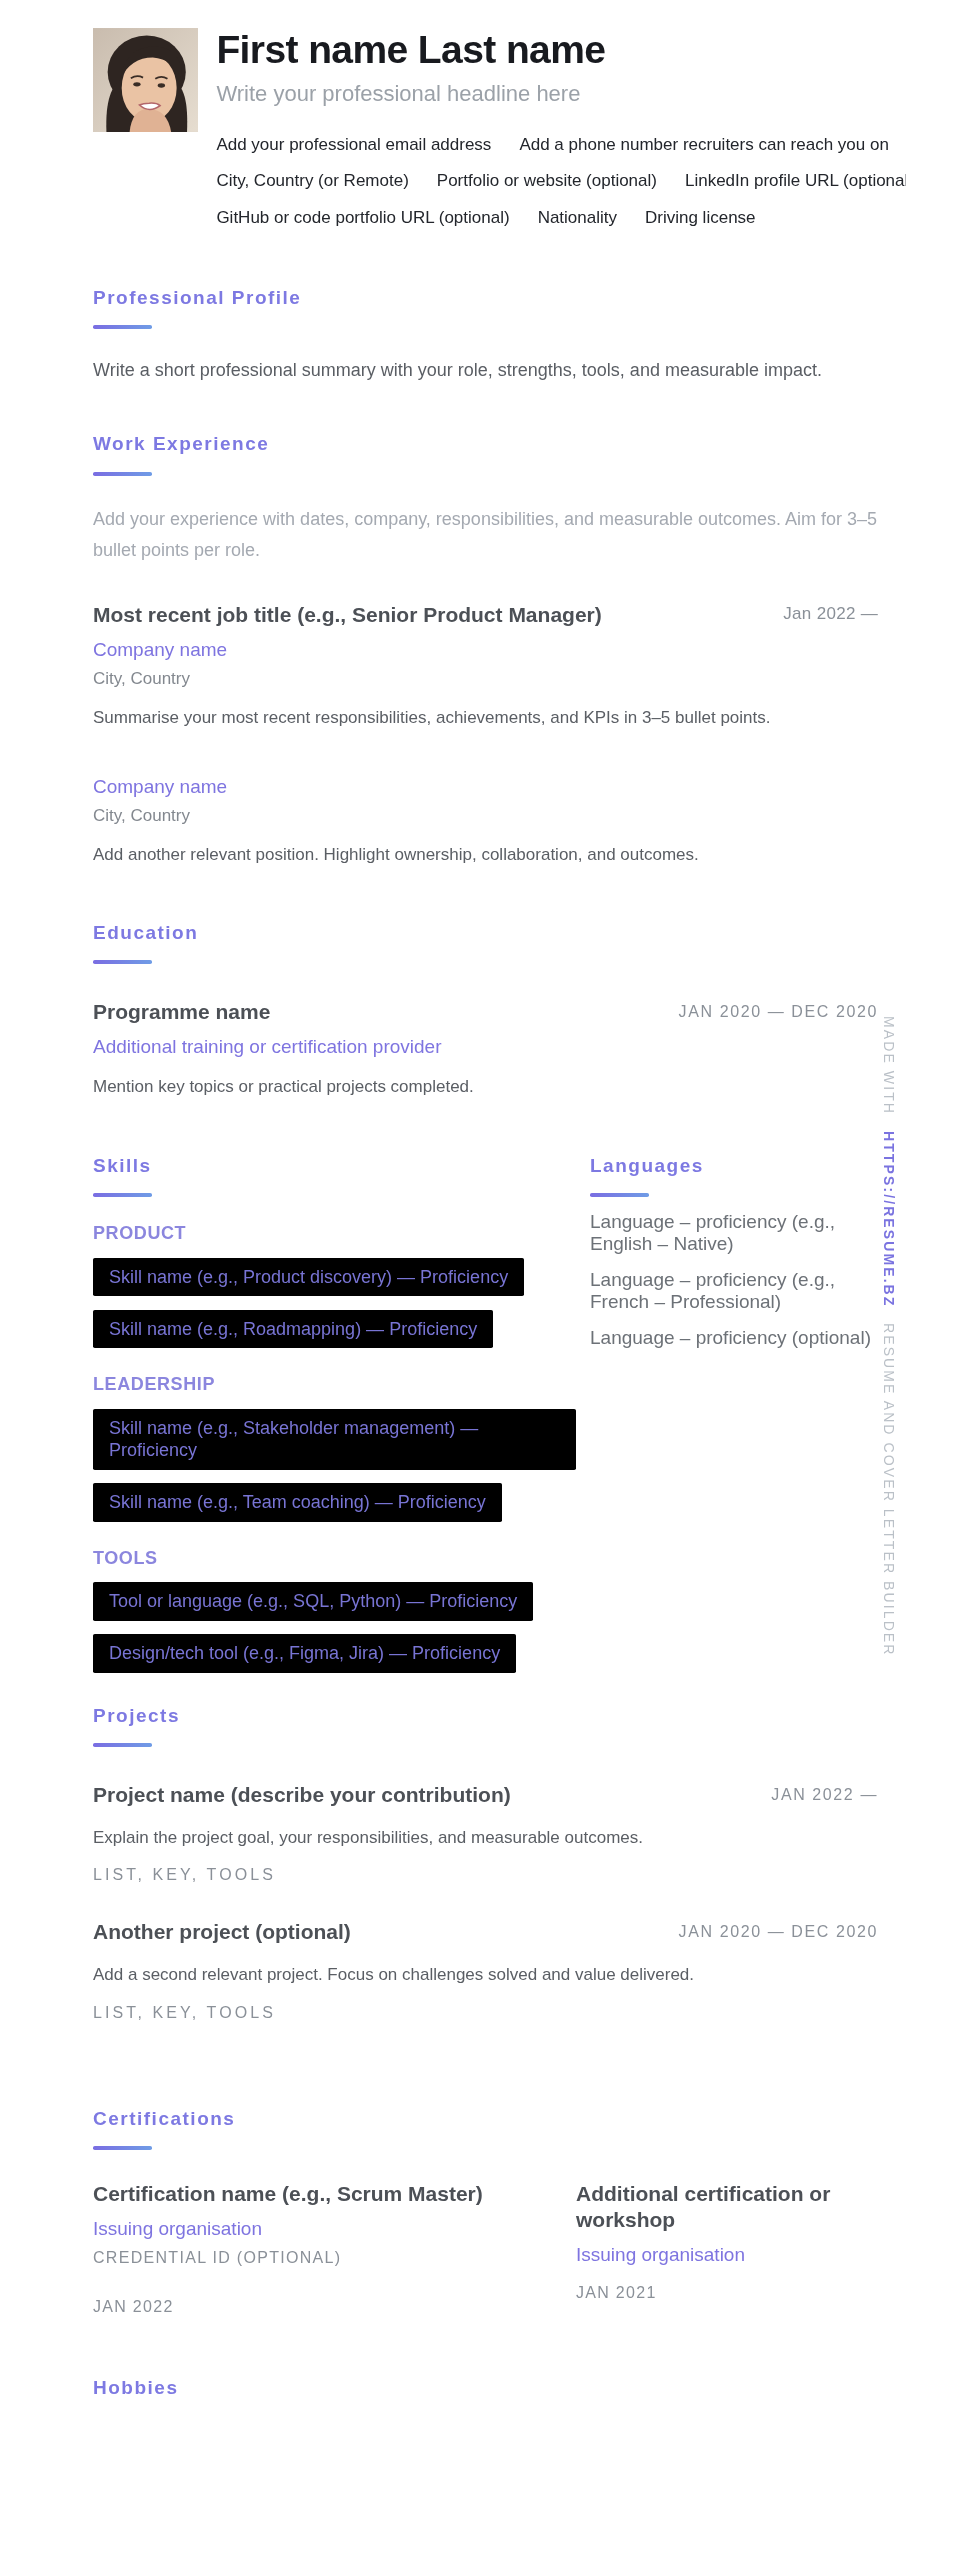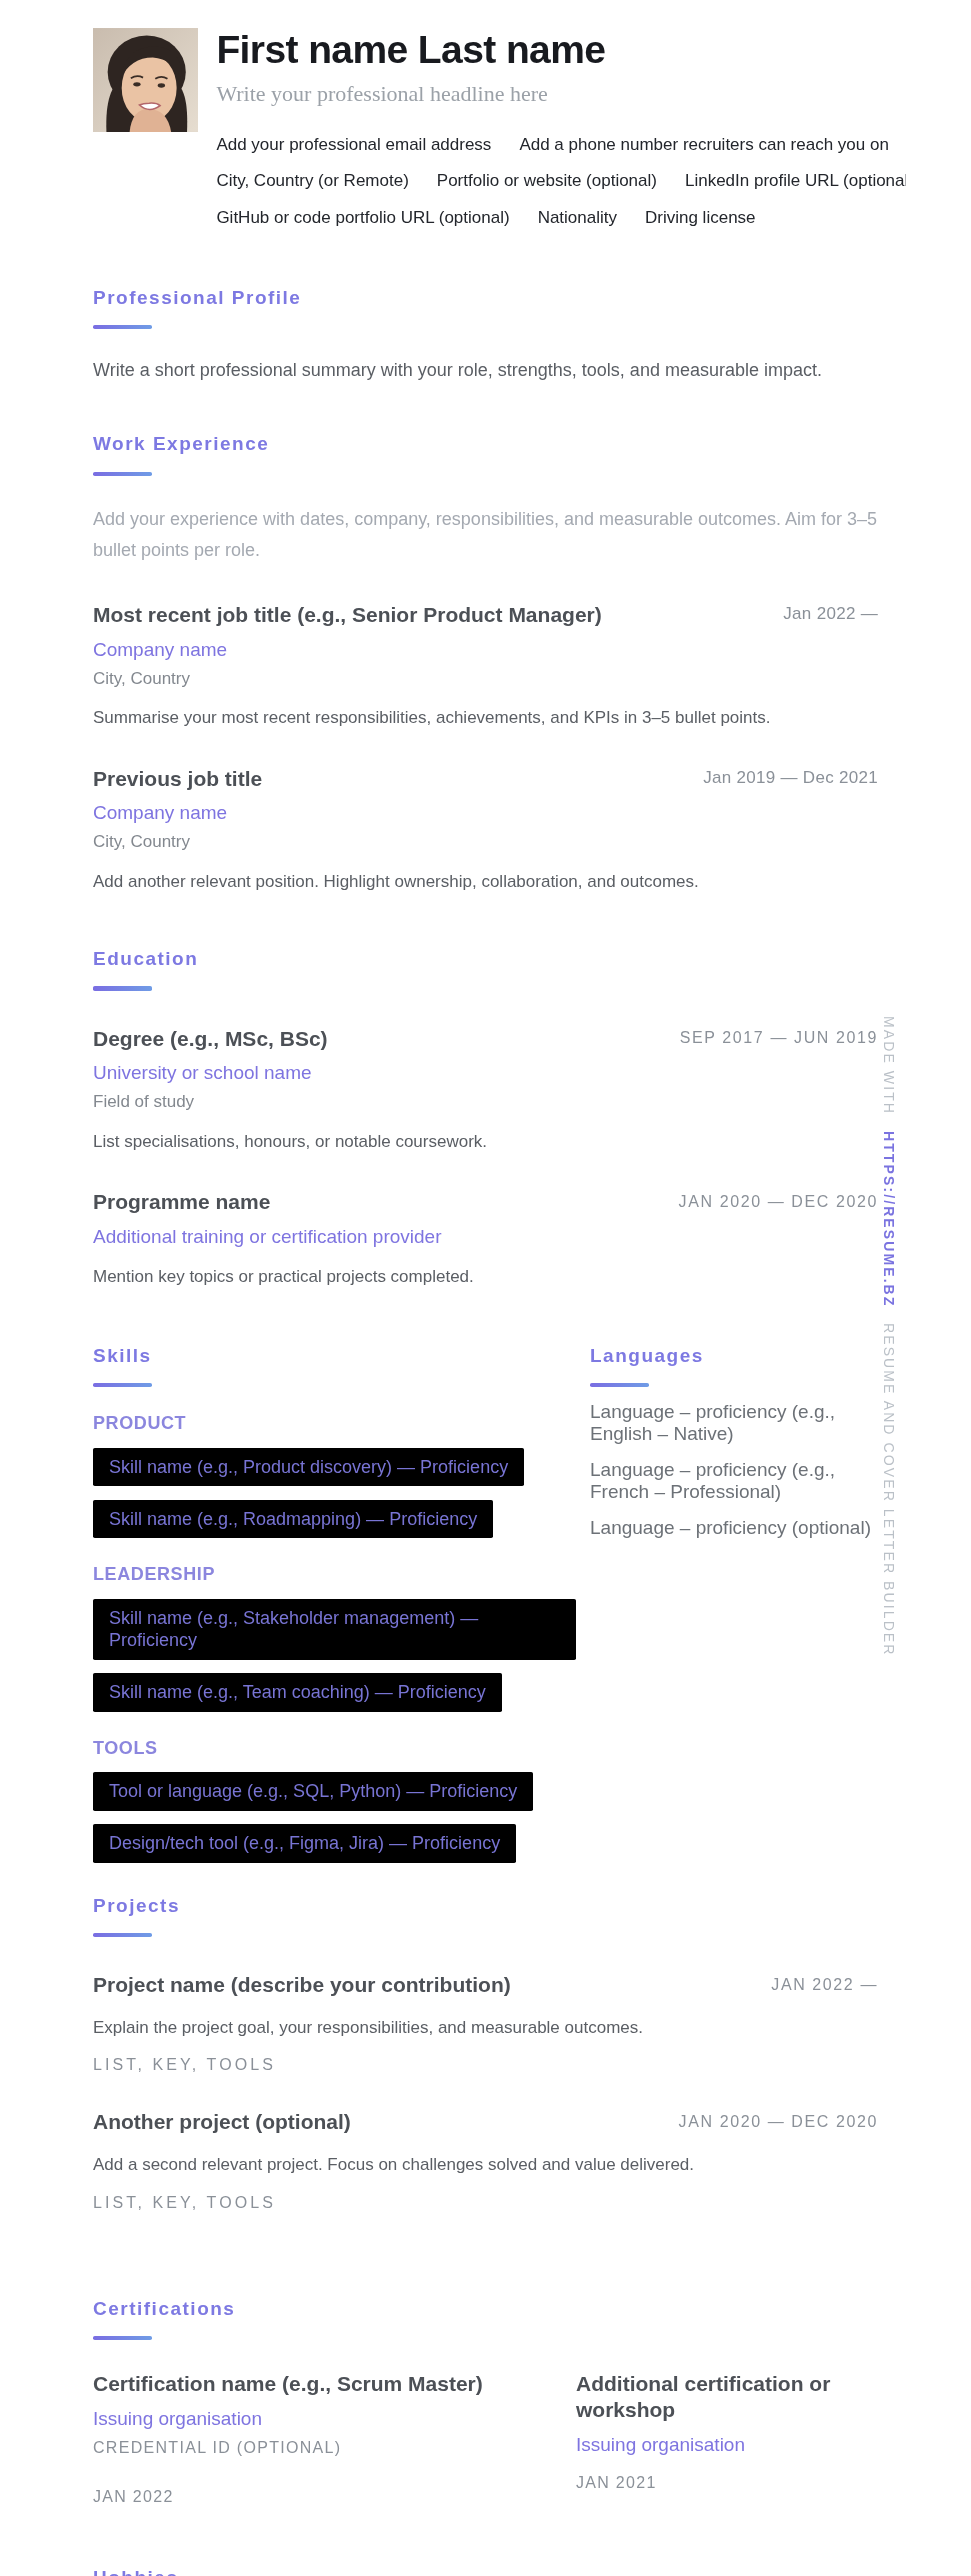--- a/index.html
+++ b/index.html
@@ -10,21 +10,21 @@
     background:#ffffff; padding:27.5px 27.5px 0 27.5px; overflow:hidden;
   }
   
   .header{ display:flex; align-items:flex-start; }
   .photo{ width:105px; height:104px; overflow:hidden; flex:0 0 auto; background:#d6ccc0; }
   .photo svg{ display:block; }
   .head-right{ margin-left:18.4px; padding-top:1.2px; }
   .full-name{
     font-size:39px; font-weight:800; letter-spacing:-0.6px; color:#181a1f; line-height:1.08;
   }
-  .headline{ margin-top:9.8px; font-size:22px; color:#9ba1a8;font-family:Liberation Serif, serif; }
+  .headline{ margin-top:9.8px; font-size:22px; color:#9ba1a8; }
   .contacts{ margin-top:28px; }
   .c-row{ display:flex; gap:28px; margin-bottom:16.5px; font-size:17px; color:#23262c; }
   .c-row span{ white-space:nowrap; }
   
   .sec-title{
     font-size:19px; font-weight:600; letter-spacing:1.5px; color:#7d79e2; line-height:1.2;
   }
   .rule{
     width:59px; height:4.3px; border-radius:1.8px; margin-top:15.3px;
     background:linear-gradient(90deg,#7a6de2 0%,#6f9ce6 100%);
@@ -135,43 +135,30 @@
       <div class="entry-head">
         <h3 class="entry-title">Most recent job title (e.g., Senior Product Manager)</h3>
         <span class="date">Jan 2022 —</span>
       </div>
       <a class="link">Company name</a>
       <div class="muted">City, Country</div>
       <p class="desc">Summarise your most recent responsibilities, achievements, and KPIs in 3–5 bullet points.</p>
     </article>
 
     <article class="entry">
-      <div class="entry-head">
-        <h3 class="entry-title">Previous job title</h3>
-        <span class="date">Jan 2019 — Dec 2021</span>
-      </div>
       <a class="link">Company name</a>
       <div class="muted">City, Country</div>
       <p class="desc">Add another relevant position. Highlight ownership, collaboration, and outcomes.</p>
     </article>
   </section>
 
   <section class="sec-education">
     <h2 class="sec-title">Education</h2>
     <div class="rule"></div>
 
-    <article class="entry">
-      <div class="entry-head">
-        <h3 class="entry-title">Degree (e.g., MSc, BSc)</h3>
-        <span class="date-upper">SEP 2017 — JUN 2019</span>
-      </div>
-      <a class="link">University or school name</a>
-      <div class="muted">Field of study</div>
-      <p class="desc">List specialisations, honours, or notable coursework.</p>
-    </article>
 
     <article class="entry">
       <div class="entry-head">
         <h3 class="entry-title">Programme name</h3>
         <span class="date-upper">JAN 2020 — DEC 2020</span>
       </div>
       <a class="link">Additional training or certification provider</a>
       <p class="desc">Mention key topics or practical projects completed.</p>
     </article>
   </section>

